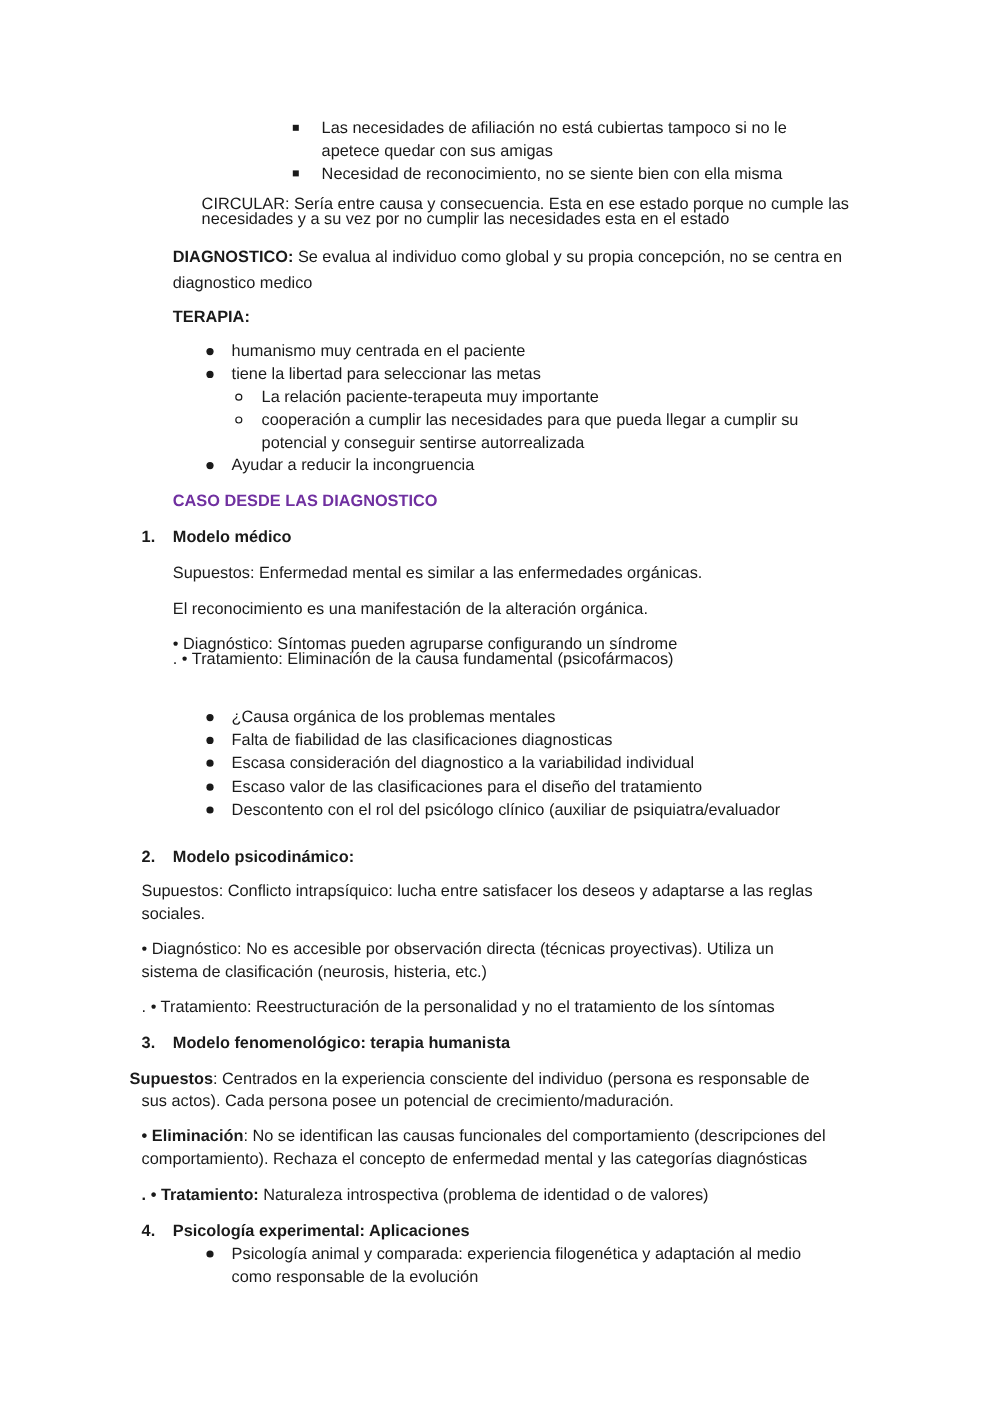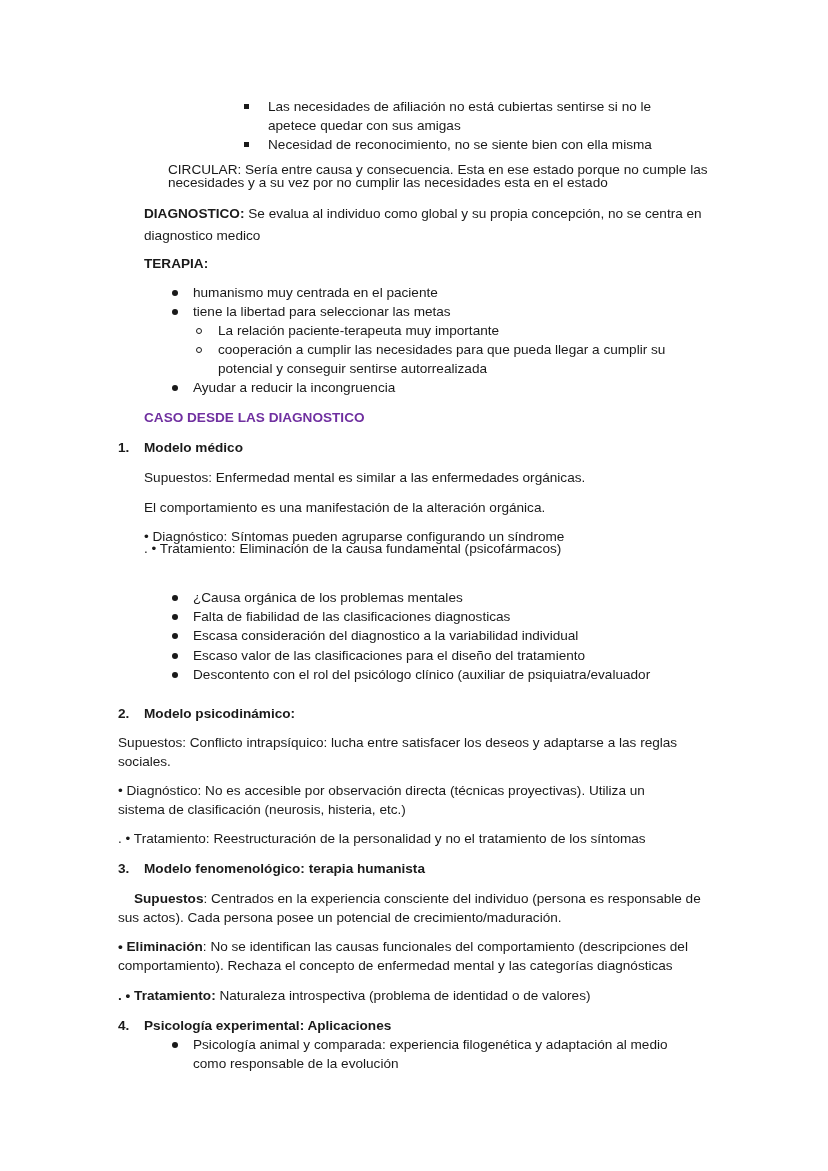--- a/index.html
+++ b/index.html
@@ -11,21 +11,21 @@
   .sq { position:absolute; width:5px; height:5px; background:#1a1a1a; }
   .dot { position:absolute; width:6px; height:6px; border-radius:50%; background:#1a1a1a; }
   .circ { position:absolute; width:6px; height:6px; border-radius:50%; border:1px solid #1a1a1a; box-sizing:border-box; }
 </style>
 </head>
 <body>
 
 <div>
 
   <span class="sq" style="left:244px;top:104px"></span>
-  <div class="ab" style="left:268px;top:97px">Las necesidades de afiliación no está cubiertas sentirse si no le</div>
+  <div class="ab" style="left:268px;top:97px">Las necesidades de afiliación no está cubiertas tampoco si no le</div>
   <div class="ab" style="left:268px;top:116px">apetece quedar con sus amigas</div>
   <span class="sq" style="left:244px;top:142px"></span>
   <div class="ab" style="left:268px;top:135px">Necesidad de reconocimiento, no se siente bien con ella misma</div>
 
   <div class="ab" style="left:168px;top:160px">CIRCULAR: Sería entre causa y consecuencia. Esta en ese estado porque no cumple las</div>
   <div class="ab" style="left:168px;top:173px">necesidades y a su vez por no cumplir las necesidades esta en el estado</div>
 
   <div class="ab" style="left:144px;top:204px">
     <span class="b">DIAGNOSTICO:</span><span> Se evalua al individuo como global y su propia concepción, no se centra en</span>
   </div>
@@ -42,21 +42,21 @@
   <div class="ab" style="left:218px;top:340px">cooperación a cumplir las necesidades para que pueda llegar a cumplir su</div>
   <div class="ab" style="left:218px;top:359px">potencial y conseguir sentirse autorrealizada</div>
   <span class="dot" style="left:172px;top:385px"></span>
   <div class="ab" style="left:193px;top:378px">Ayudar a reducir la incongruencia</div>
 
   <div class="ab purple" style="left:144px;top:408px">CASO DESDE LAS DIAGNOSTICO</div>
 
   <div class="ab b" style="left:118px;top:438px">1.</div>
   <div class="ab b" style="left:144px;top:438px">Modelo médico</div>
   <div class="ab" style="left:144px;top:468px">Supuestos: Enfermedad mental es similar a las enfermedades orgánicas.</div>
-  <div class="ab" style="left:144px;top:498px">El comportamiento es una manifestación de la alteración orgánica.</div>
+  <div class="ab" style="left:144px;top:498px">El reconocimiento es una manifestación de la alteración orgánica.</div>
   <div class="ab" style="left:144px;top:527px">• Diagnóstico: Síntomas pueden agruparse configurando un síndrome</div>
   <div class="ab" style="left:144px;top:539px">. • Tratamiento: Eliminación de la causa fundamental (psicofármacos)</div>
 
   <span class="dot" style="left:172px;top:595px"></span>
   <div class="ab" style="left:193px;top:588px">¿Causa orgánica de los problemas mentales</div>
   <span class="dot" style="left:172px;top:614px"></span>
   <div class="ab" style="left:193px;top:607px">Falta de fiabilidad de las clasificaciones diagnosticas</div>
   <span class="dot" style="left:172px;top:633px"></span>
   <div class="ab" style="left:193px;top:626px">Escasa consideración del diagnostico a la variabilidad individual</div>
   <span class="dot" style="left:172px;top:653px"></span>
@@ -67,21 +67,21 @@
   <div class="ab b" style="left:118px;top:704px">2.</div>
   <div class="ab b" style="left:144px;top:704px">Modelo psicodinámico:</div>
   <div class="ab" style="left:118px;top:733px">Supuestos: Conflicto intrapsíquico: lucha entre satisfacer los deseos y adaptarse a las reglas</div>
   <div class="ab" style="left:118px;top:752px">sociales.</div>
   <div class="ab" style="left:118px;top:781px">• Diagnóstico: No es accesible por observación directa (técnicas proyectivas). Utiliza un</div>
   <div class="ab" style="left:118px;top:800px">sistema de clasificación (neurosis, histeria, etc.)</div>
   <div class="ab" style="left:118px;top:829px">. • Tratamiento: Reestructuración de la personalidad y no el tratamiento de los síntomas</div>
 
   <div class="ab b" style="left:118px;top:859px">3.</div>
   <div class="ab b" style="left:144px;top:859px">Modelo fenomenológico: terapia humanista</div>
-  <div class="ab" style="left:134px;top:889px">
+  <div class="ab" style="left:108px;top:889px">
     <span class="b">Supuestos</span><span>: Centrados en la experiencia consciente del individuo (persona es responsable de</span>
   </div>
   <div class="ab" style="left:118px;top:908px">sus actos). Cada persona posee un potencial de crecimiento/maduración.</div>
   <div class="ab" style="left:118px;top:937px">
     <span class="b"> • Eliminación</span><span>: No se identifican las causas funcionales del comportamiento (descripciones del</span>
   </div>
   <div class="ab" style="left:118px;top:956px">comportamiento). Rechaza el concepto de enfermedad mental y las categorías diagnósticas</div>
   <div class="ab" style="left:118px;top:986px">
     <span class="b">. • Tratamiento:</span><span> Naturaleza introspectiva (problema de identidad o de valores)</span>
   </div>

